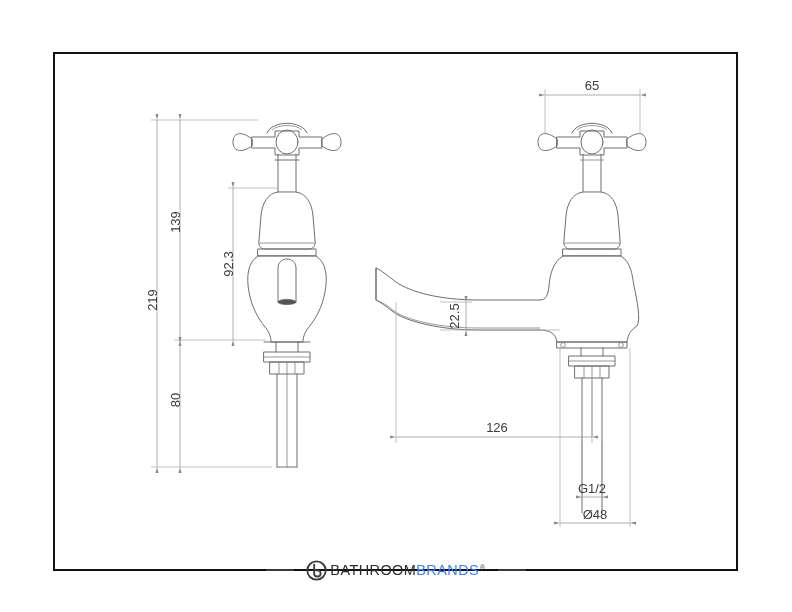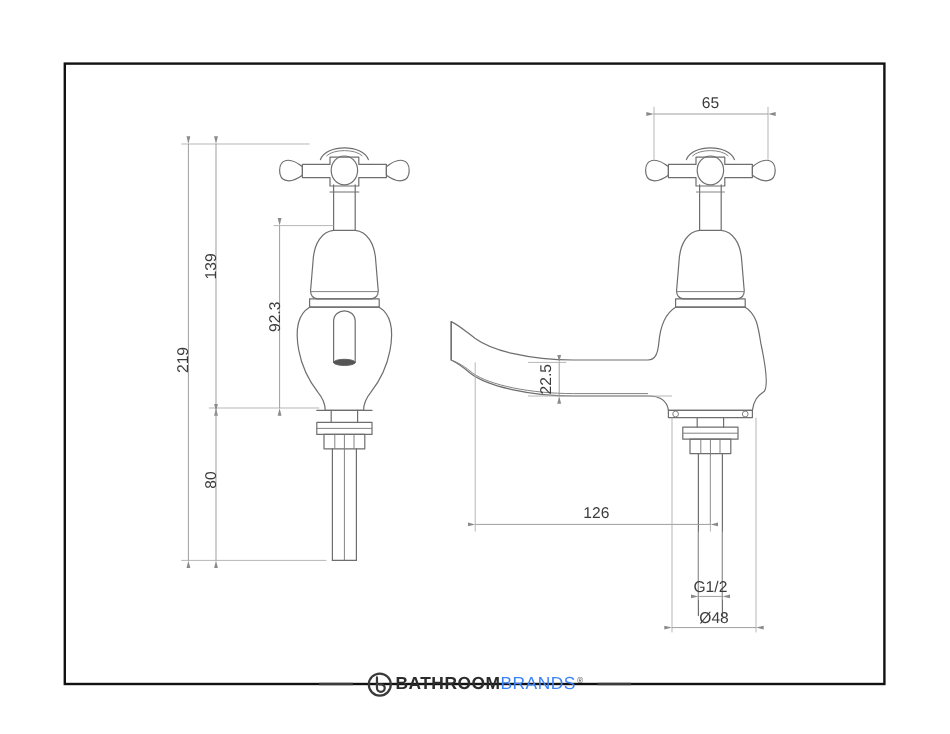--- a/index.html
+++ b/index.html
@@ -62,21 +62,21 @@
     flex: 0 0 auto;
   }
   .logo-word {
     font-family: "Liberation Sans", sans-serif;
     font-size: 14.5px;
     letter-spacing: 0.4px;
     color: #2b2b2b;
     display: flex;
     align-items: baseline;
   }
-  .word-bold { font-weight: 700; }
+  .word-bold { font-weight: 400; }
   .word-light { font-weight: 400; color: #3b82f6; }
   .word-tm {
     font-size: 7px;
     vertical-align: super;
     margin-left: 1px;
     color: #4a4a4a;
     position: relative;
     top: -5px;
   }
   

